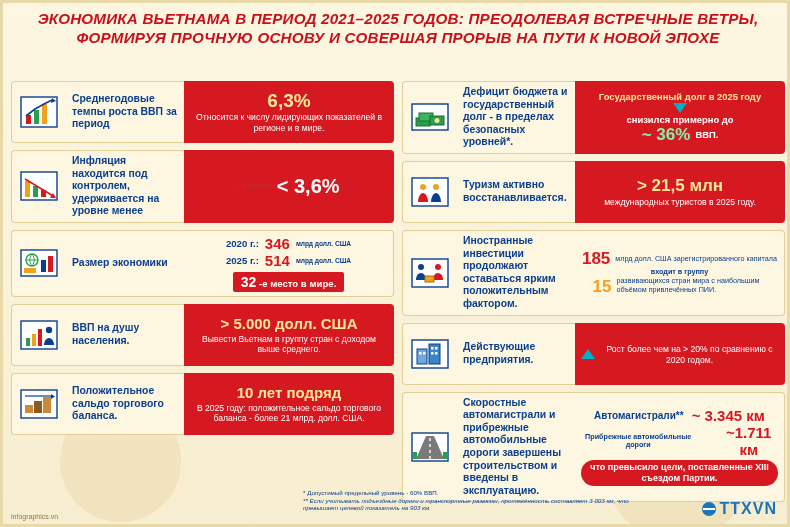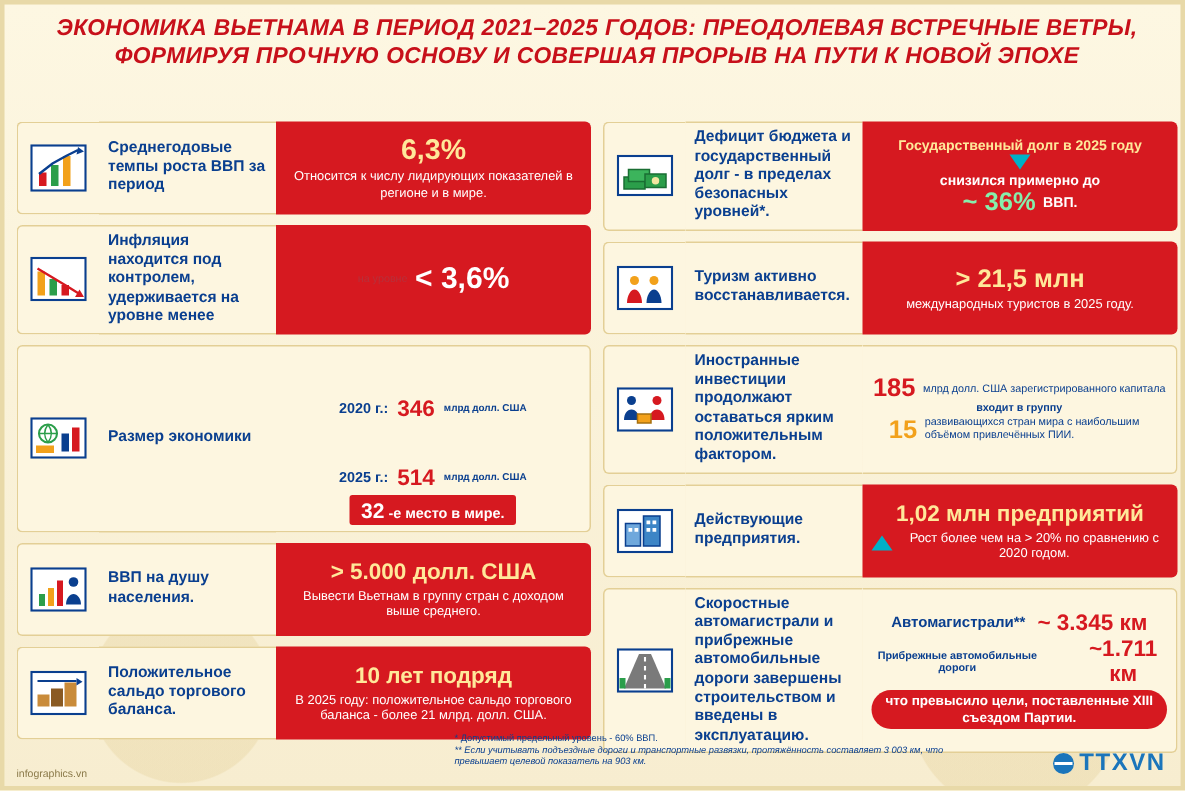--- a/index.html
+++ b/index.html
@@ -42,21 +42,21 @@
     display:flex;flex-direction:column;align-items:center;justify-content:center;
     text-align:center;padding:4px 6px;box-sizing:border-box;
   }
   .value.cream{background:#fdf6e0;color:#c7101a;border:1px solid #e3cf96;border-left:none;}
   .big{font-size:17px;font-weight:bold;line-height:19px;}
   .big2{font-size:15px;font-weight:bold;line-height:17px;}
   .sub{font-size:8.6px;line-height:10.4px;margin-top:2px;}
   .tiny{font-size:7.2px;line-height:8.6px;}
   .whiteline{font-size:9.4px;line-height:11px;font-weight:bold;}
   
-  .ecorow{display:flex;align-items:center;justify-content:center;gap:6px;font-size:9.6px;color:#0a3f8f;font-weight:bold;margin-top:29px;}
+  .ecorow{display:flex;align-items:center;justify-content:center;gap:6px;font-size:9.6px;color:#0a3f8f;font-weight:bold;}
   .ecoval{font-size:15px;font-weight:bold;color:#d61920;}
   .ecounit{font-size:6.6px;color:#0a3f8f;font-weight:bold;}
   .ribbon{
     background:#d61920;color:#fff;font-size:9.6px;font-weight:bold;
     padding:2px 8px;border-radius:2px;margin-top:3px;
   }
   .ribbon .num{font-size:14px;margin-top:36px;}
   
   .arrow-down{width:0;height:0;border-left:7px solid transparent;border-right:7px solid transparent;border-top:10px solid #00b0c7;margin:1px auto;}
   .arrow-up{width:0;height:0;border-left:7px solid transparent;border-right:7px solid transparent;border-bottom:10px solid #00b0c7;margin:1px auto;}
@@ -263,21 +263,20 @@
             <rect x="9" y="15" width="2.5" height="2.5" fill="#fff"></rect>
             <rect x="13" y="15" width="2.5" height="2.5" fill="#fff"></rect>
             <rect x="21" y="10" width="2.5" height="2.5" fill="#fff"></rect>
             <rect x="25" y="10" width="2.5" height="2.5" fill="#fff"></rect>
             <rect x="21" y="15" width="2.5" height="2.5" fill="#fff"></rect>
             <rect x="25" y="15" width="2.5" height="2.5" fill="#fff"></rect>
           </svg>
         </div>
         <div class="label">Действующие предприятия.</div>
         <div class="value">
-          <div class="big2" style="color:#ffe89a">1,02 млн предприятий</div>
           <div class="inline-flex">
             <span class="arrow-up"></span>
             <span class="sub">Рост более чем на &gt; 20% по сравнению с 2020 годом.</span>
           </div>
         </div>
       </div>
 
       <div class="row">
         <div class="icon">
           <svg width="40" height="34" viewBox="0 0 40 34">

